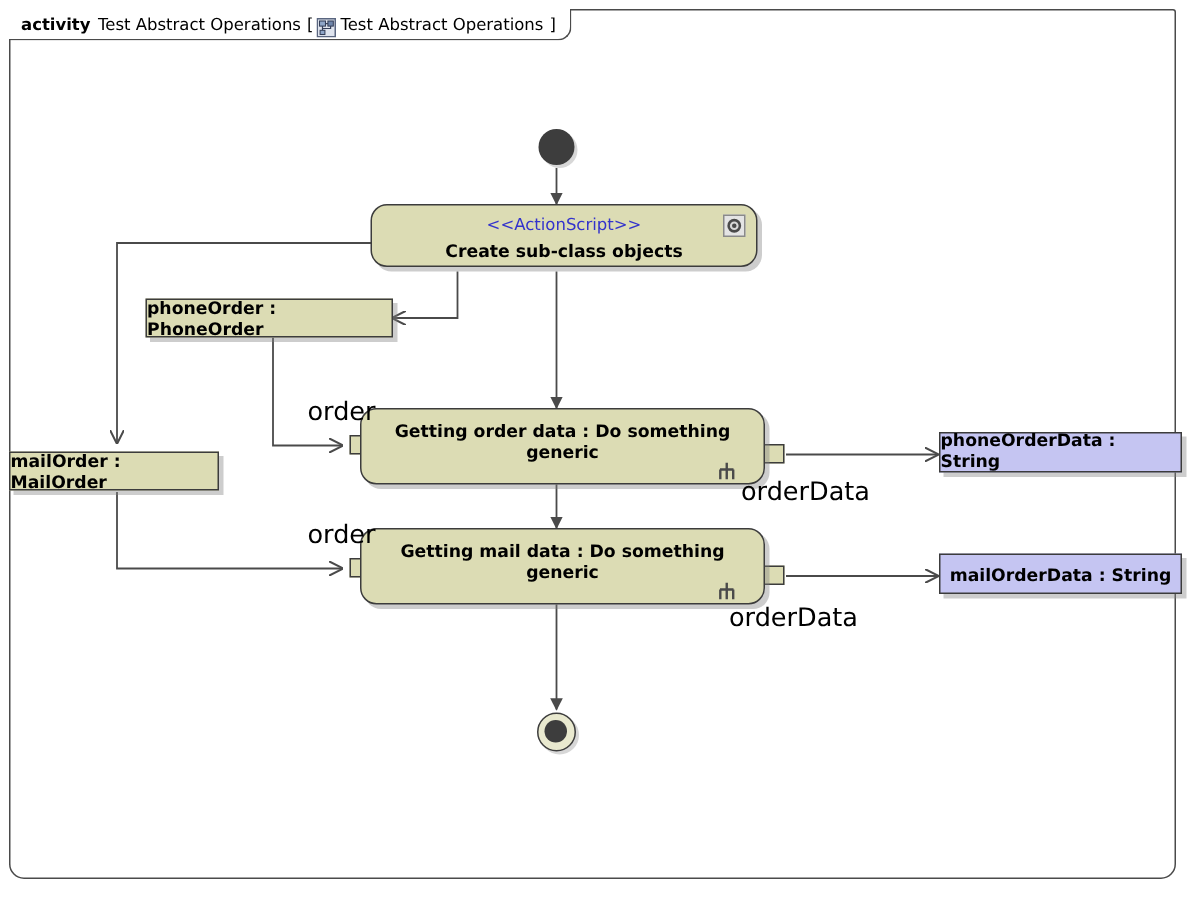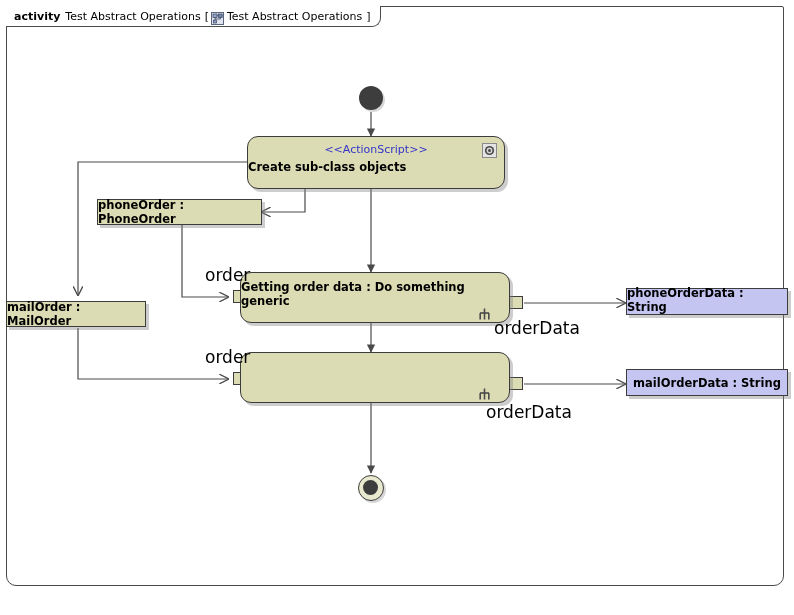--- a/index.html
+++ b/index.html
@@ -82,20 +82,21 @@
     position: absolute;
     left: 0; right: 0;
     text-align: center;
     color: #3333cc;
     font-size: 11px;
     top: 6px;
   }
   .action .title {
     position: absolute;
     left: 0; right: 0;
+    text-align: center;
     color: #000;
     font-weight: bold;
     font-size: 11.5px;
   }
 
   .objnode {
     position: absolute;
     border: 1px solid #3c3c3c;
     box-sizing: border-box;
     display: flex;
@@ -232,21 +233,21 @@
       <path d="M 371 403 L 371 473" marker-end="url(#solidArrow)"></path>
 
       <path d="M 524 303 L 625 303" marker-end="url(#openArrow)"></path>
 
       <path d="M 524 384 L 625 384" marker-end="url(#openArrow)"></path>
     </g>
   </svg>
 
   <div class="init-node" style="left:359px; top:86px;"></div>
 
-  <div class="action" style="left:247px; top:136px; width:258px; height:53px;">
+  <div class="action" style="left:247px; top:136px; width:258px; height:42px;">
     <span class="stereo">&lt;&lt;ActionScript&gt;&gt;</span>
     <span class="title" style="top:23px;">Create sub-class objects</span>
     <span class="gear-btn" style="right:7px; top:6px;">
       <svg width="11" height="11" viewBox="0 0 11 11">
         <circle cx="5.5" cy="5.5" r="4.6" fill="#4a4a4a"></circle>
         <circle cx="5.5" cy="5.5" r="2.9" fill="#d8d8d8"></circle>
         <circle cx="5.5" cy="5.5" r="1.5" fill="#4a4a4a"></circle>
       </svg>
     </span>
   </div>
@@ -275,20 +276,21 @@
     </span>
   </div>
 
   <div class="objnode violet" style="left:626px; top:288px; width:162px; height:27px;align-items:flex-end;">
     <span>phoneOrderData : String</span>
   </div>
 
   <div class="pin" style="left:233px; top:372px;"></div>
   <div class="pin" style="left:508px; top:377px;"></div>
   <div class="action" style="left:240px; top:352px; width:270px; height:51px;">
+    <span class="title" style="top:7px;">Getting mail data : Do something generic</span>
     <span class="rake-icon" style="right:18px; bottom:5px;">
       <svg width="13" height="12" viewBox="0 0 13 12">
         <g stroke="#4a4a4a" stroke-width="1.6" fill="none">
           <path d="M6.5 0.5 V11.5"></path>
           <path d="M2 5 H11"></path>
           <path d="M2.2 5 V11.5"></path>
           <path d="M10.8 5 V11.5"></path>
         </g>
       </svg>
     </span>

